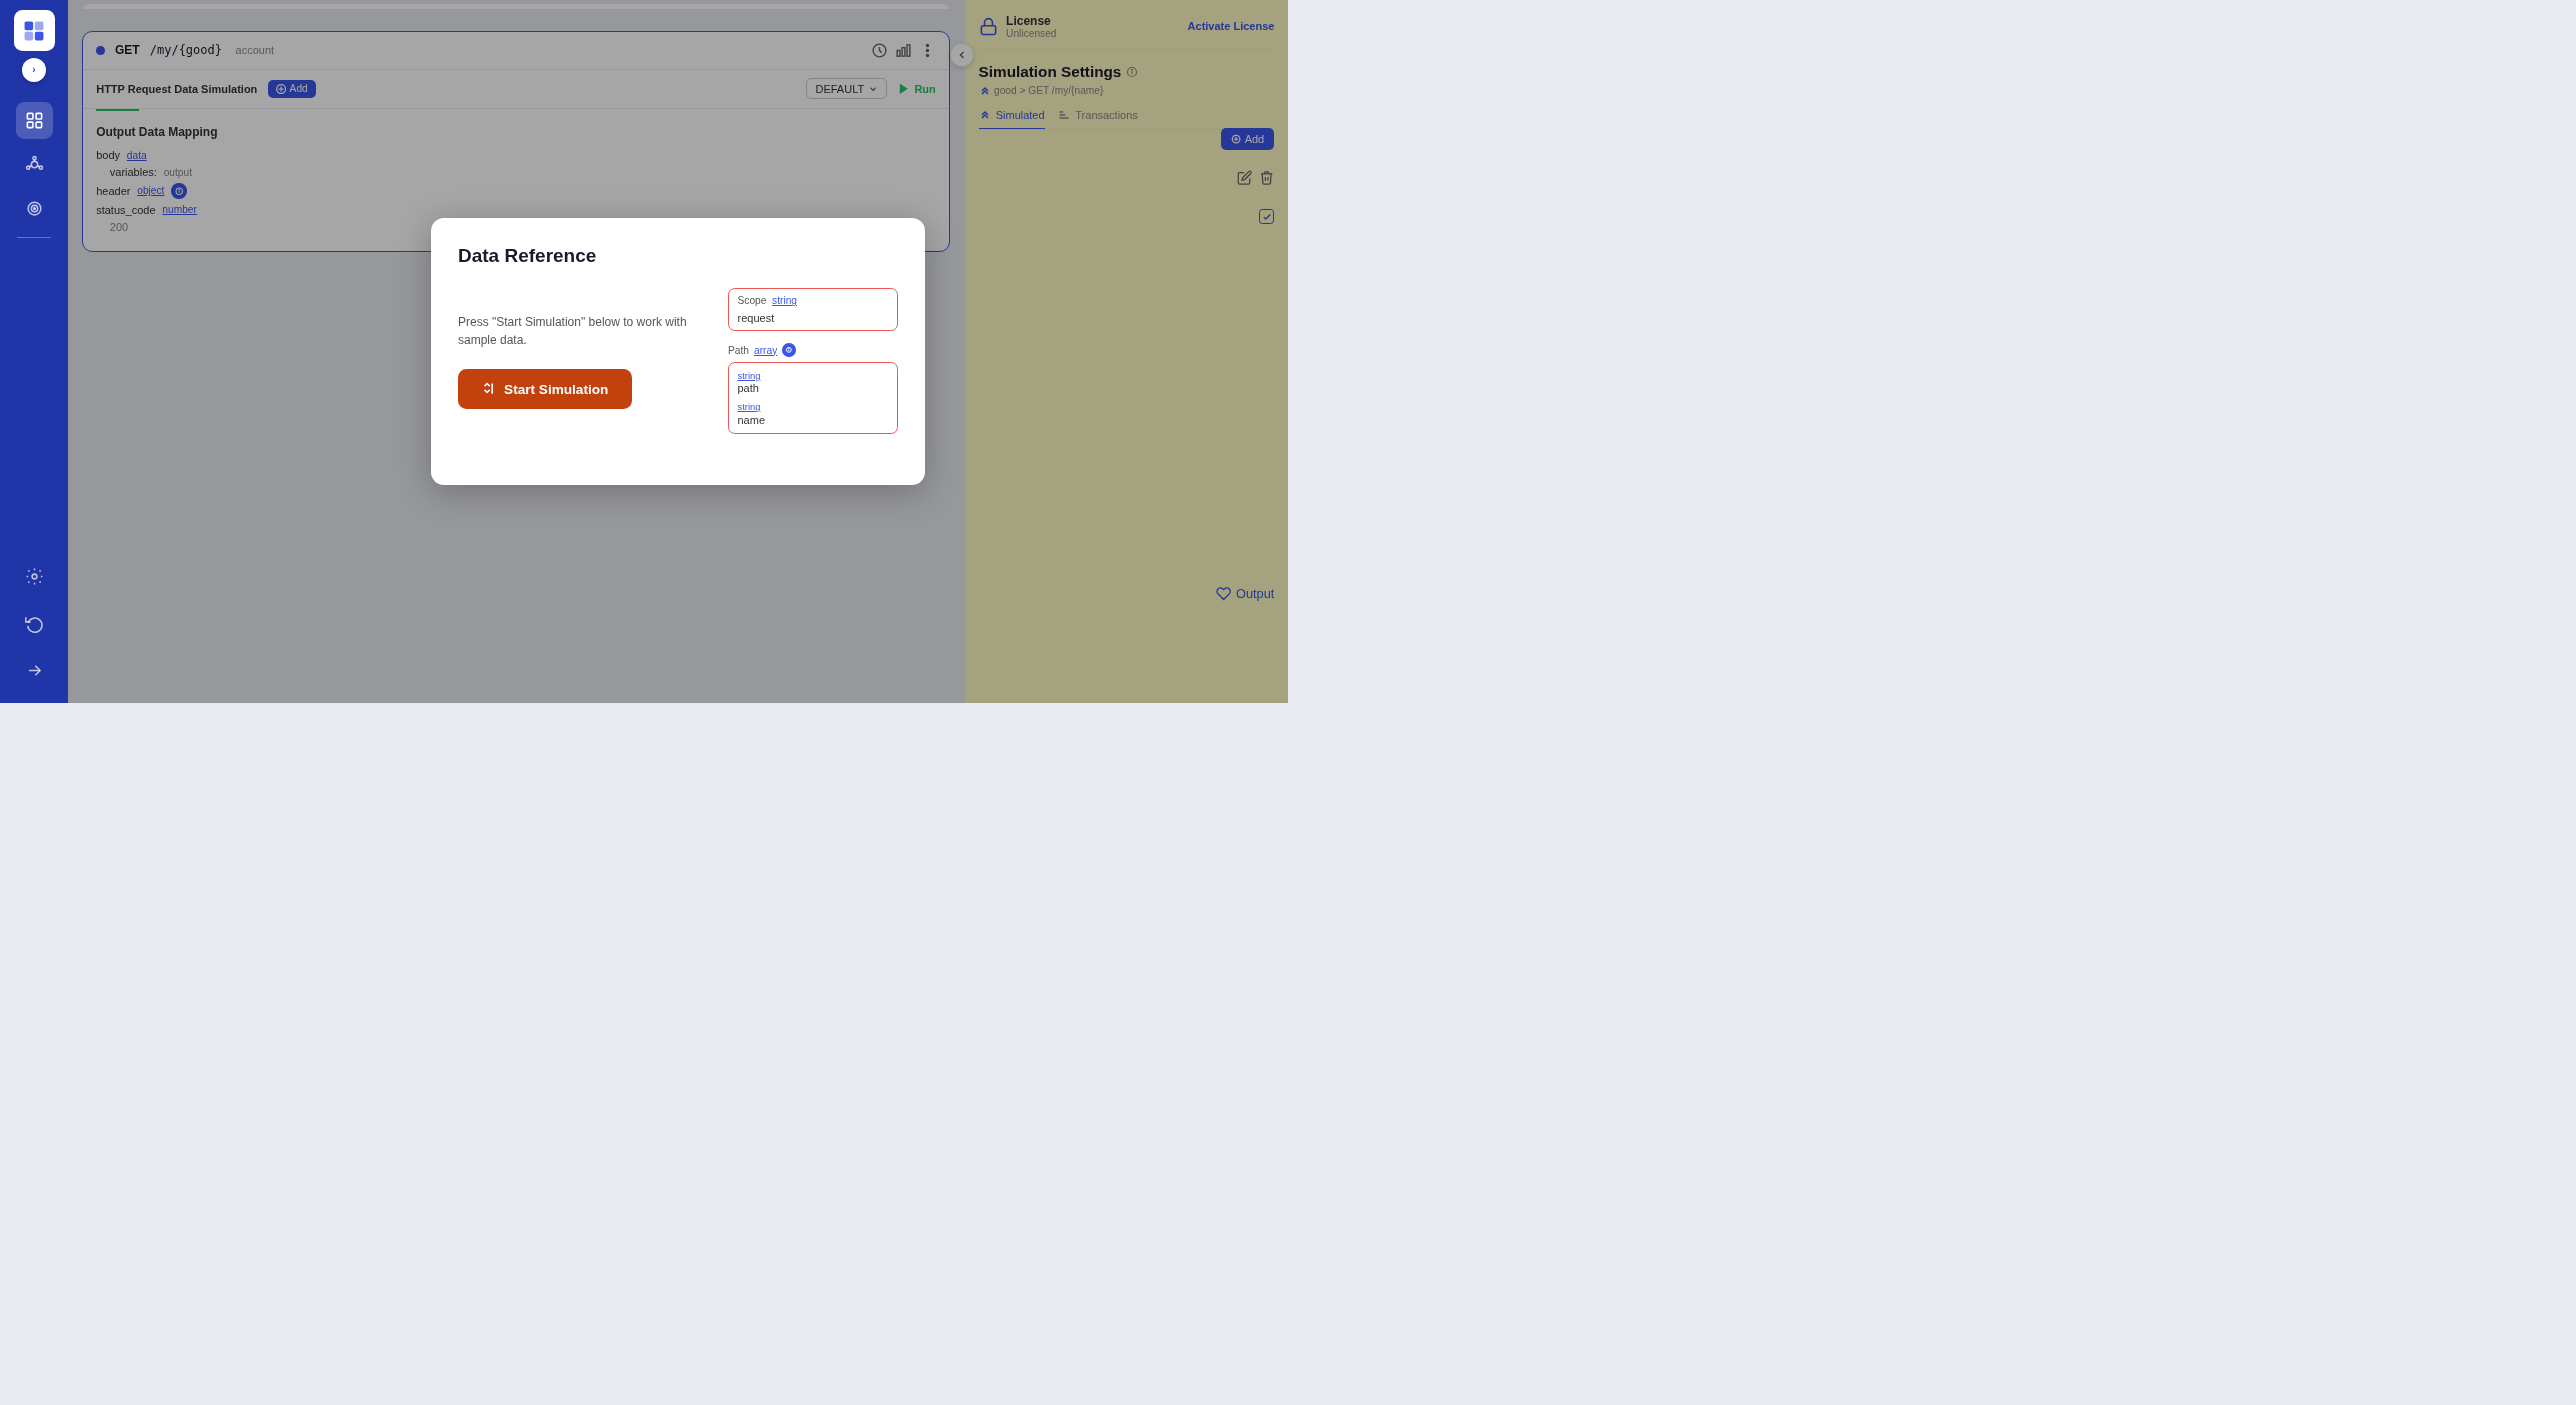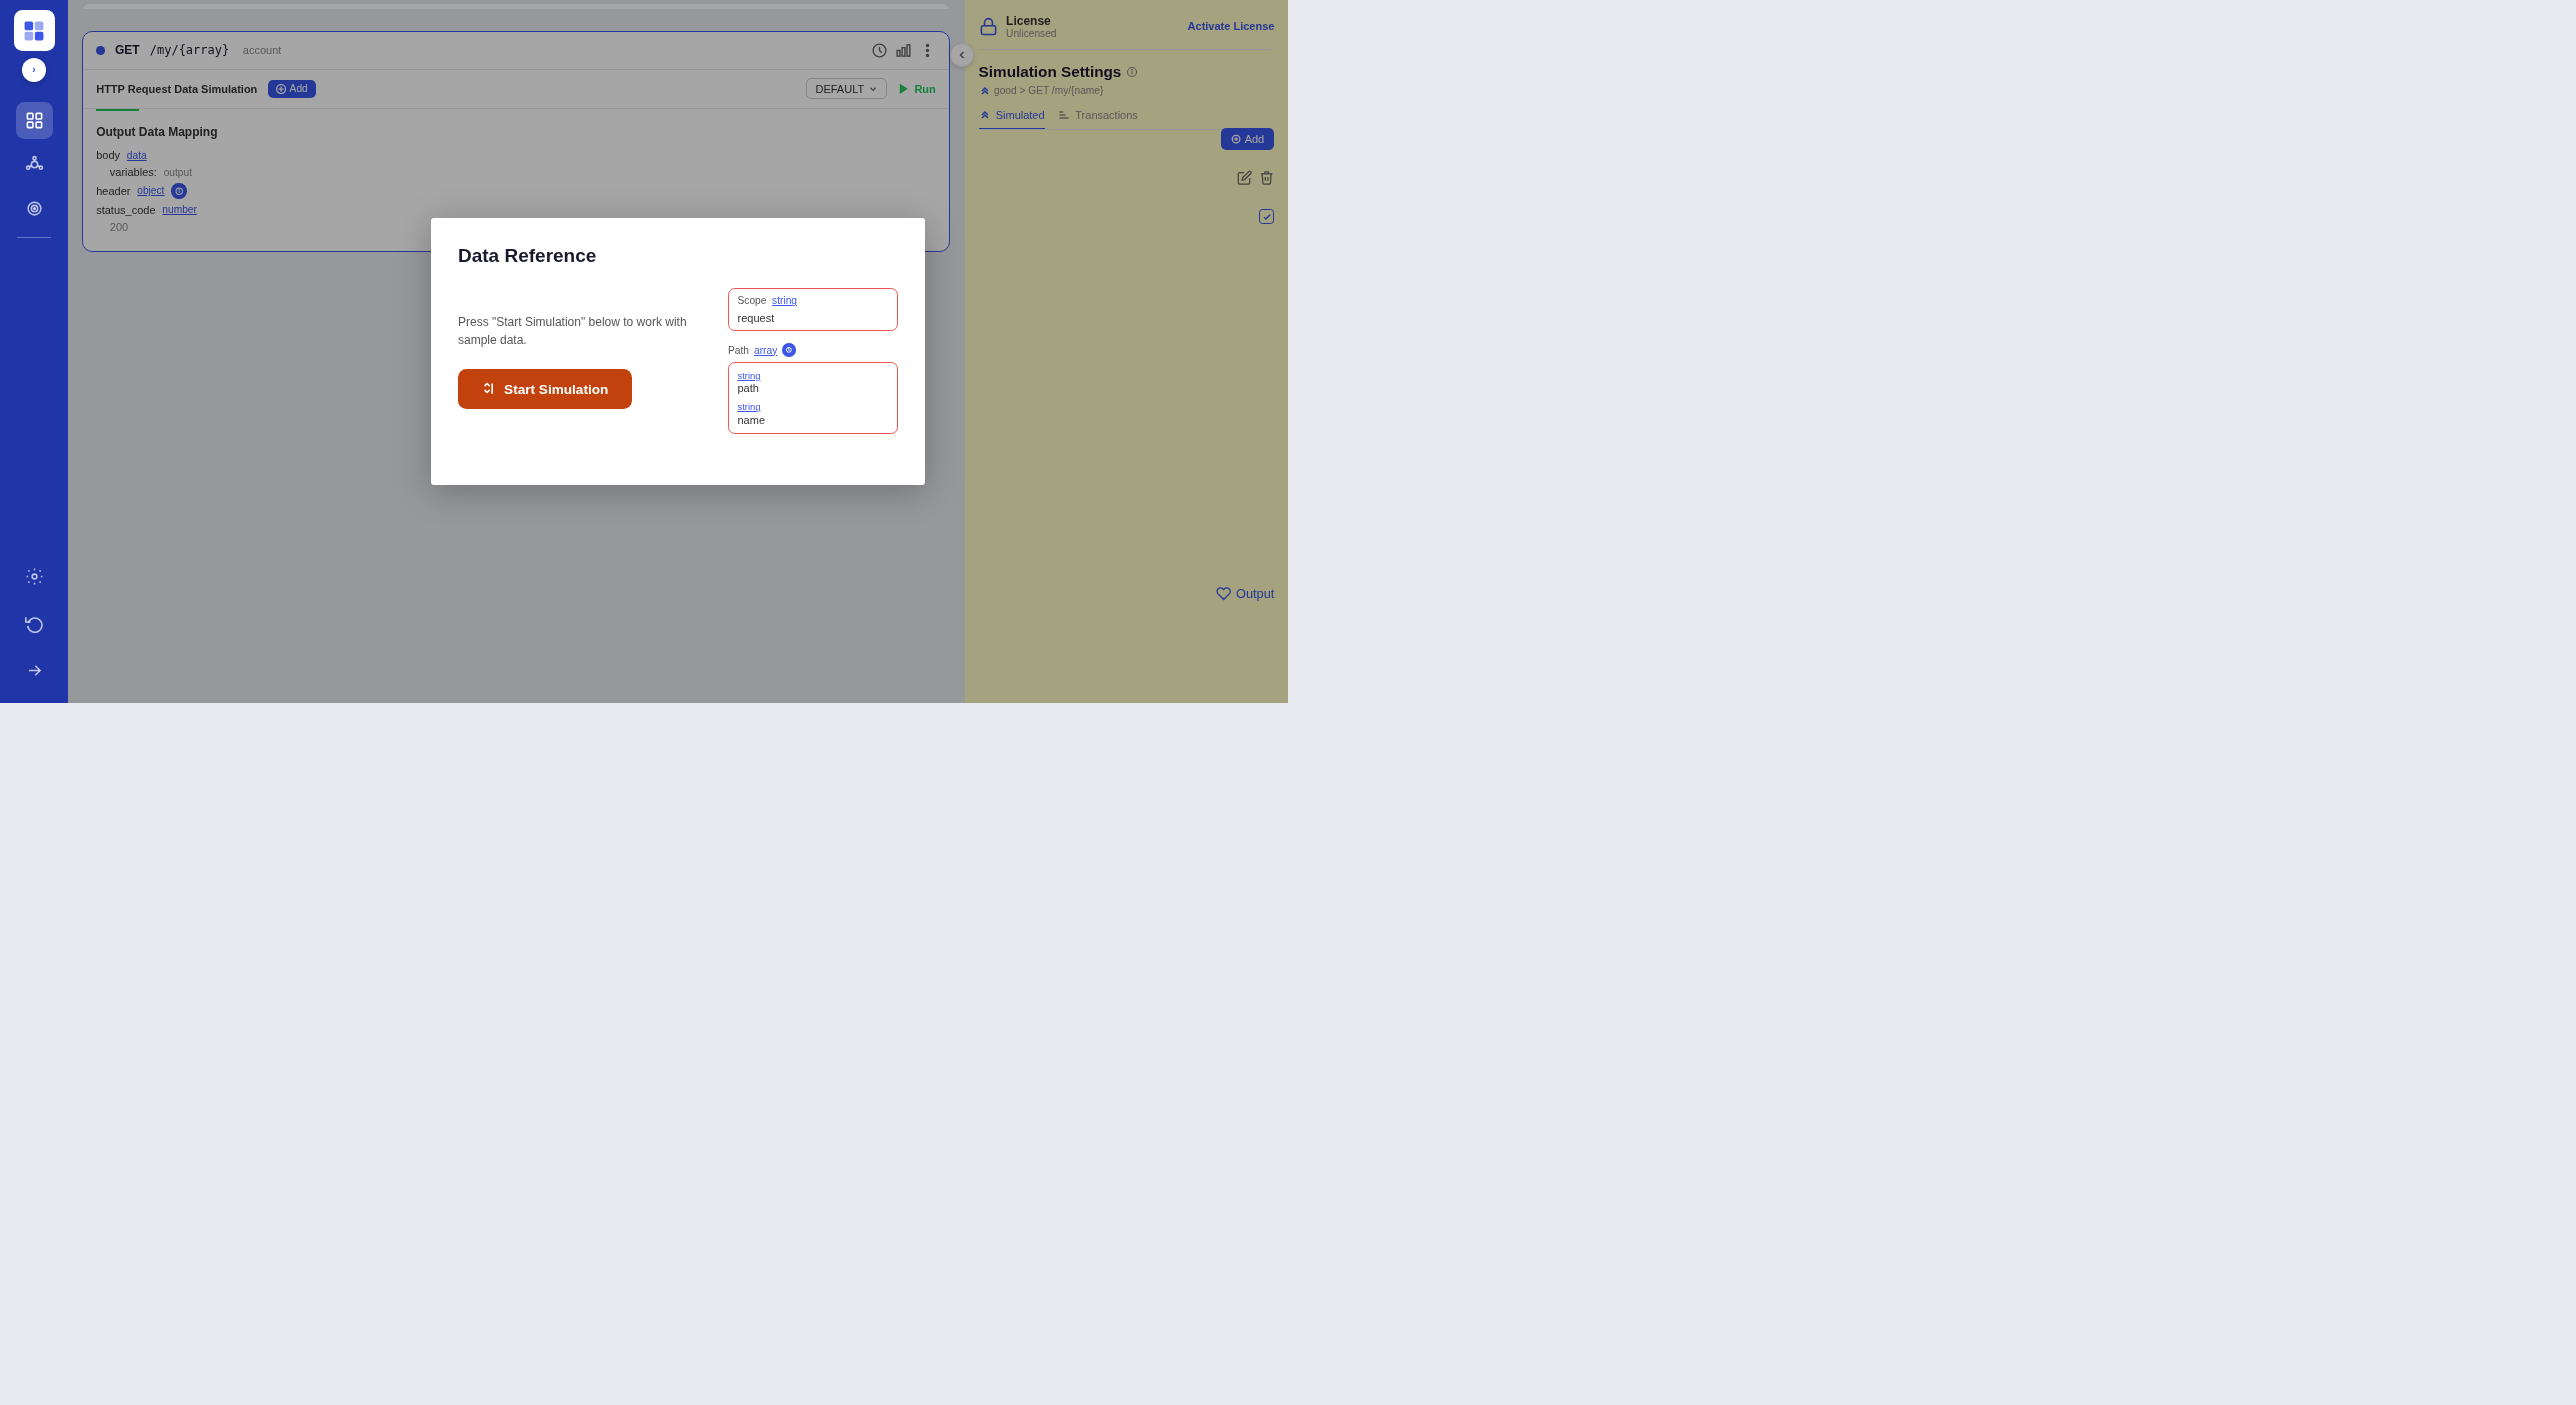--- a/index.html
+++ b/index.html
@@ -343,21 +343,21 @@
       background: rgba(0,0,0,0.35);
       z-index: 100;
       display: flex;
       align-items: center;
       justify-content: center;
     }
 
     
     .modal {
       background: #fff;
-      border-radius: 3px;
+      border-radius: 13px;
       width: 494px;
       padding: 27px;
       position: relative;
       box-shadow: 0 6.8px 34px rgba(0,0,0,0.25);
       z-index: 200;
     }
     .modal-title {
       font-size: 19px;
       font-weight: 700;
       color: #1a1a2e;
@@ -558,21 +558,21 @@
 <div class="main-content">
 
   <div class="center-panel">
 
     <div style="height: 6.8px; background:#fff; border-radius:10.2px 10.2px 0 0; margin-top:3.4px; border:0.9px solid #e8eaf0;"></div>
 
     <div class="api-card">
       <div class="api-header">
         <div class="api-method-dot"></div>
         <span class="api-method">GET</span>
-        <span class="api-path">/my/{array}</span>
+        <span class="api-path">/my/{good}</span>
         <span class="api-name">account</span>
         <div class="api-actions">
           <svg viewBox="0 0 24 24" fill="none" stroke="#666" stroke-width="2" style="width:17px;height:17px;cursor:pointer;">
             <circle cx="12" cy="12" r="9"></circle>
             <polyline points="12 7 12 12 15 15"></polyline>
           </svg>
           <svg viewBox="0 0 24 24" fill="none" stroke="#666" stroke-width="2" style="width:17px;height:17px;cursor:pointer;">
             <rect x="3" y="12" width="4" height="8"></rect>
               <rect x="10" y="8" width="4" height="12"></rect>
               <rect x="17" y="4" width="4" height="16"></rect>

